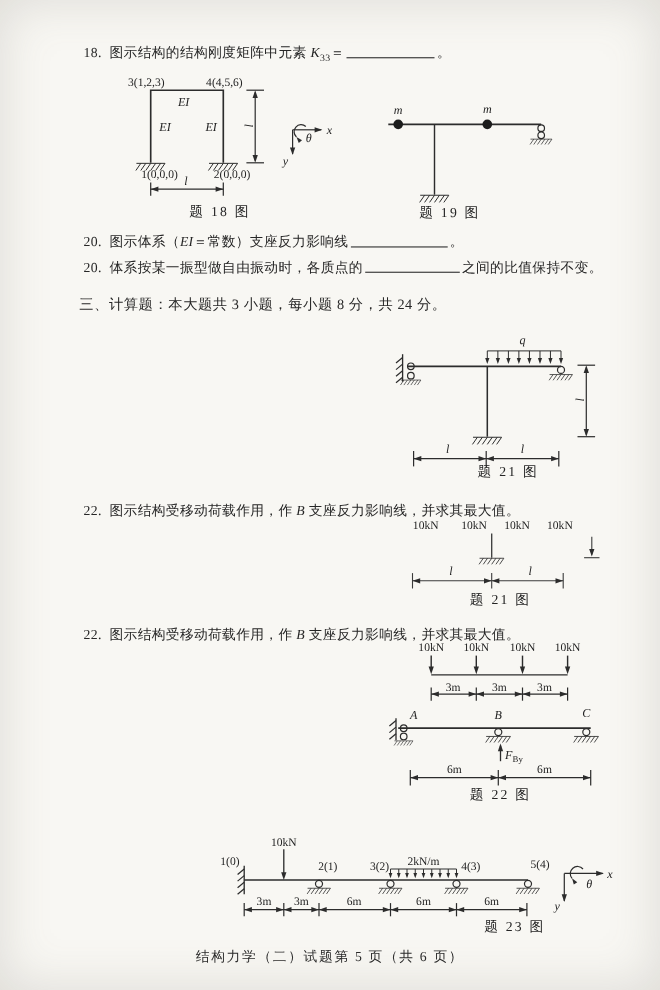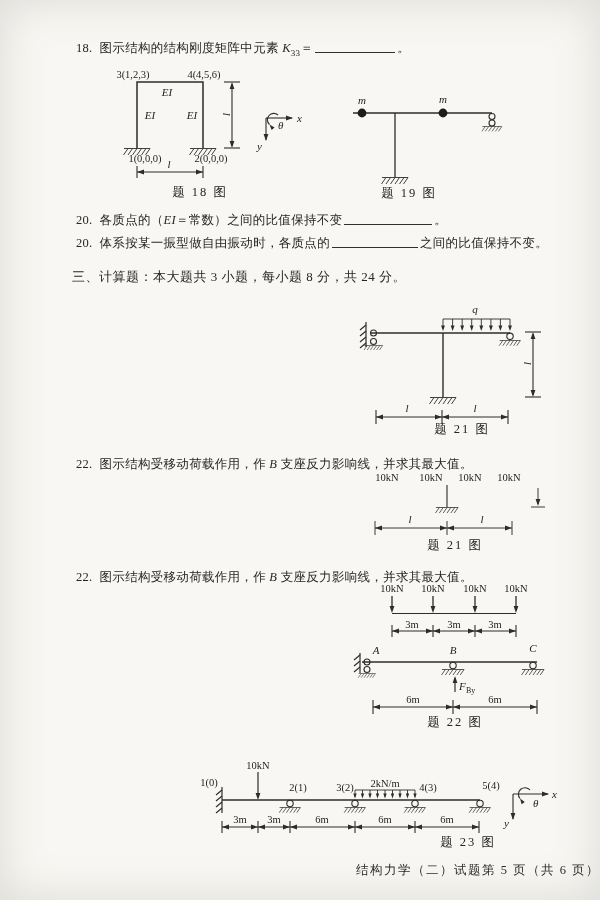--- a/index.html
+++ b/index.html
@@ -11,21 +11,21 @@
   .sec{font-weight:normal;font-size:13px;letter-spacing:.5px;}
   .blank{display:inline-block;border-bottom:1.2px solid #2f2f2f;height:11px;vertical-align:-1px;margin:0 2px;}
   .v{font-style:italic;}
   sub{font-size:9px;}
   svg{position:absolute;overflow:visible;}
   svg text{font-family:"Liberation Serif",serif;fill:#242424;stroke:none;}
   .cap{font-size:12.5px;letter-spacing:2px;}
   .lbl{font-size:10.5px;}
   .lbl2{font-size:11px;font-style:italic;}
   .sm{font-size:8px;}
-  .footer{position:absolute;left:0;right:0;top:862px;text-align:right;font-size:12.5px;color:#2a2a2a;letter-spacing:1.5px;}
+  .footer{position:absolute;left:0;right:0;top:862px;text-align:center;font-size:12.5px;color:#2a2a2a;letter-spacing:1.5px;}
 </style>
 </head>
 <body>
 
 <div class="page">
 
   <div class="qline" style="left:76px;top:40px"><span class="qnum">18.</span><span>图示结构的结构刚度矩阵中元素</span> <span class="v">K</span><sub>33</sub><span>＝</span><span class="blank" style="width:80px"></span><span>。</span></div>
 
   <svg style="left:85px;top:58px" width="235" height="148" viewBox="85 58 235 148">
     <defs>
@@ -96,21 +96,21 @@
         <use href="#g-hatch" transform="translate(492,126.5) scale(0.75)"></use>
       </g>
     </g>
     <circle cx="362" cy="113" r="4.4" fill="#1c1c1c"></circle>
     <circle cx="443" cy="113" r="4.4" fill="#1c1c1c"></circle>
     <text class="lbl2" x="362" y="104" text-anchor="middle">m</text>
     <text class="lbl2" x="443" y="103" text-anchor="middle">m</text>
     <text class="cap" x="409" y="197" text-anchor="middle">题 19 图</text>
   </svg>
 
-  <div class="qline" style="left:76px;top:212px"><span class="qnum">20.</span><span>各质点的（</span><span class="v">EI</span><span>＝常数）之间的比值保持不变</span><span class="blank" style="width:88px"></span><span>。</span></div>
+  <div class="qline" style="left:76px;top:212px"><span class="qnum">20.</span><span>图示体系（</span><span class="v">EI</span><span>＝常数）支座反力影响线</span><span class="blank" style="width:88px"></span><span>。</span></div>
 
   <div class="qline" style="left:76px;top:235px"><span class="qnum">20.</span><span>体系按某一振型做自由振动时，各质点的</span><span class="blank" style="width:86px"></span><span>之间的比值保持不变。</span></div>
 
   <div class="qline sec" style="left:72px;top:268px">三、计算题：本大题共 3 小题，每小题 8 分，共 24 分。</div>
 
 
   <svg style="left:330px;top:302px" width="262" height="138" viewBox="330 302 262 138">
     <g stroke="#2c2c2c" stroke-width="1.1" fill="none">
       <g>
         <line x1="366" y1="322" x2="366" y2="347" stroke-width="1.2"></line>

